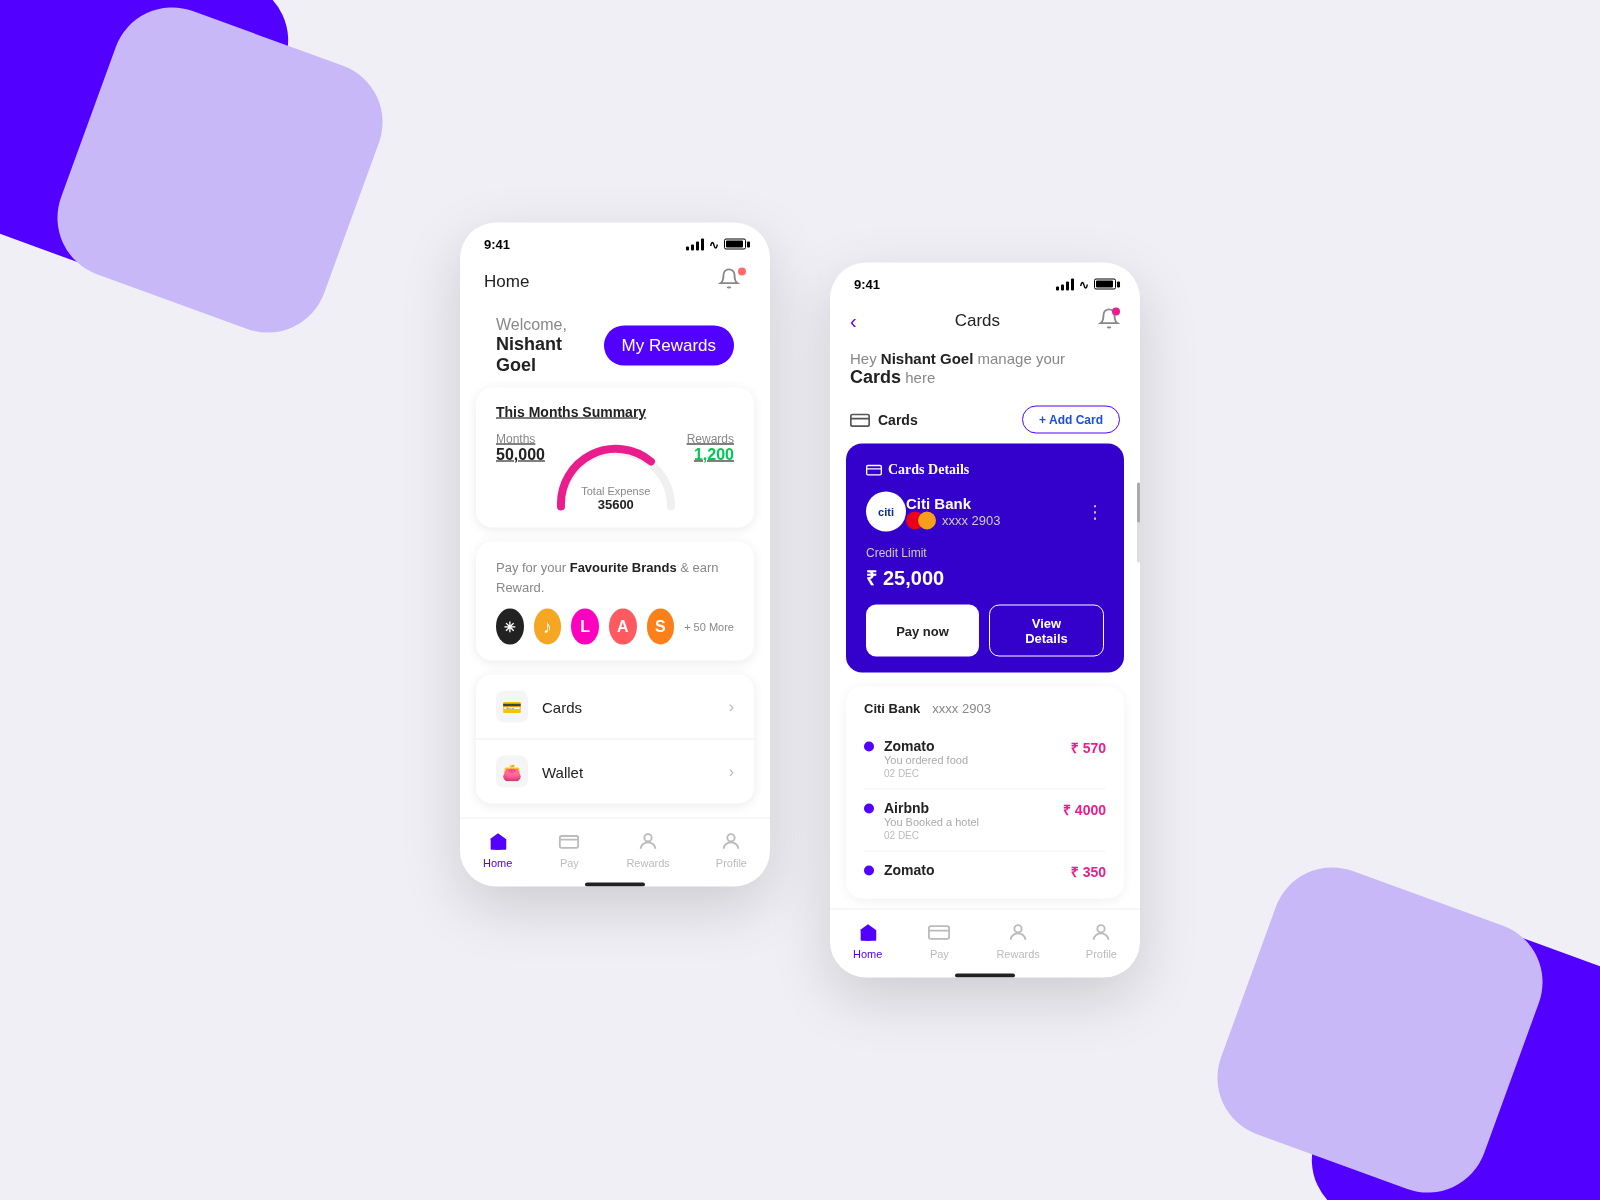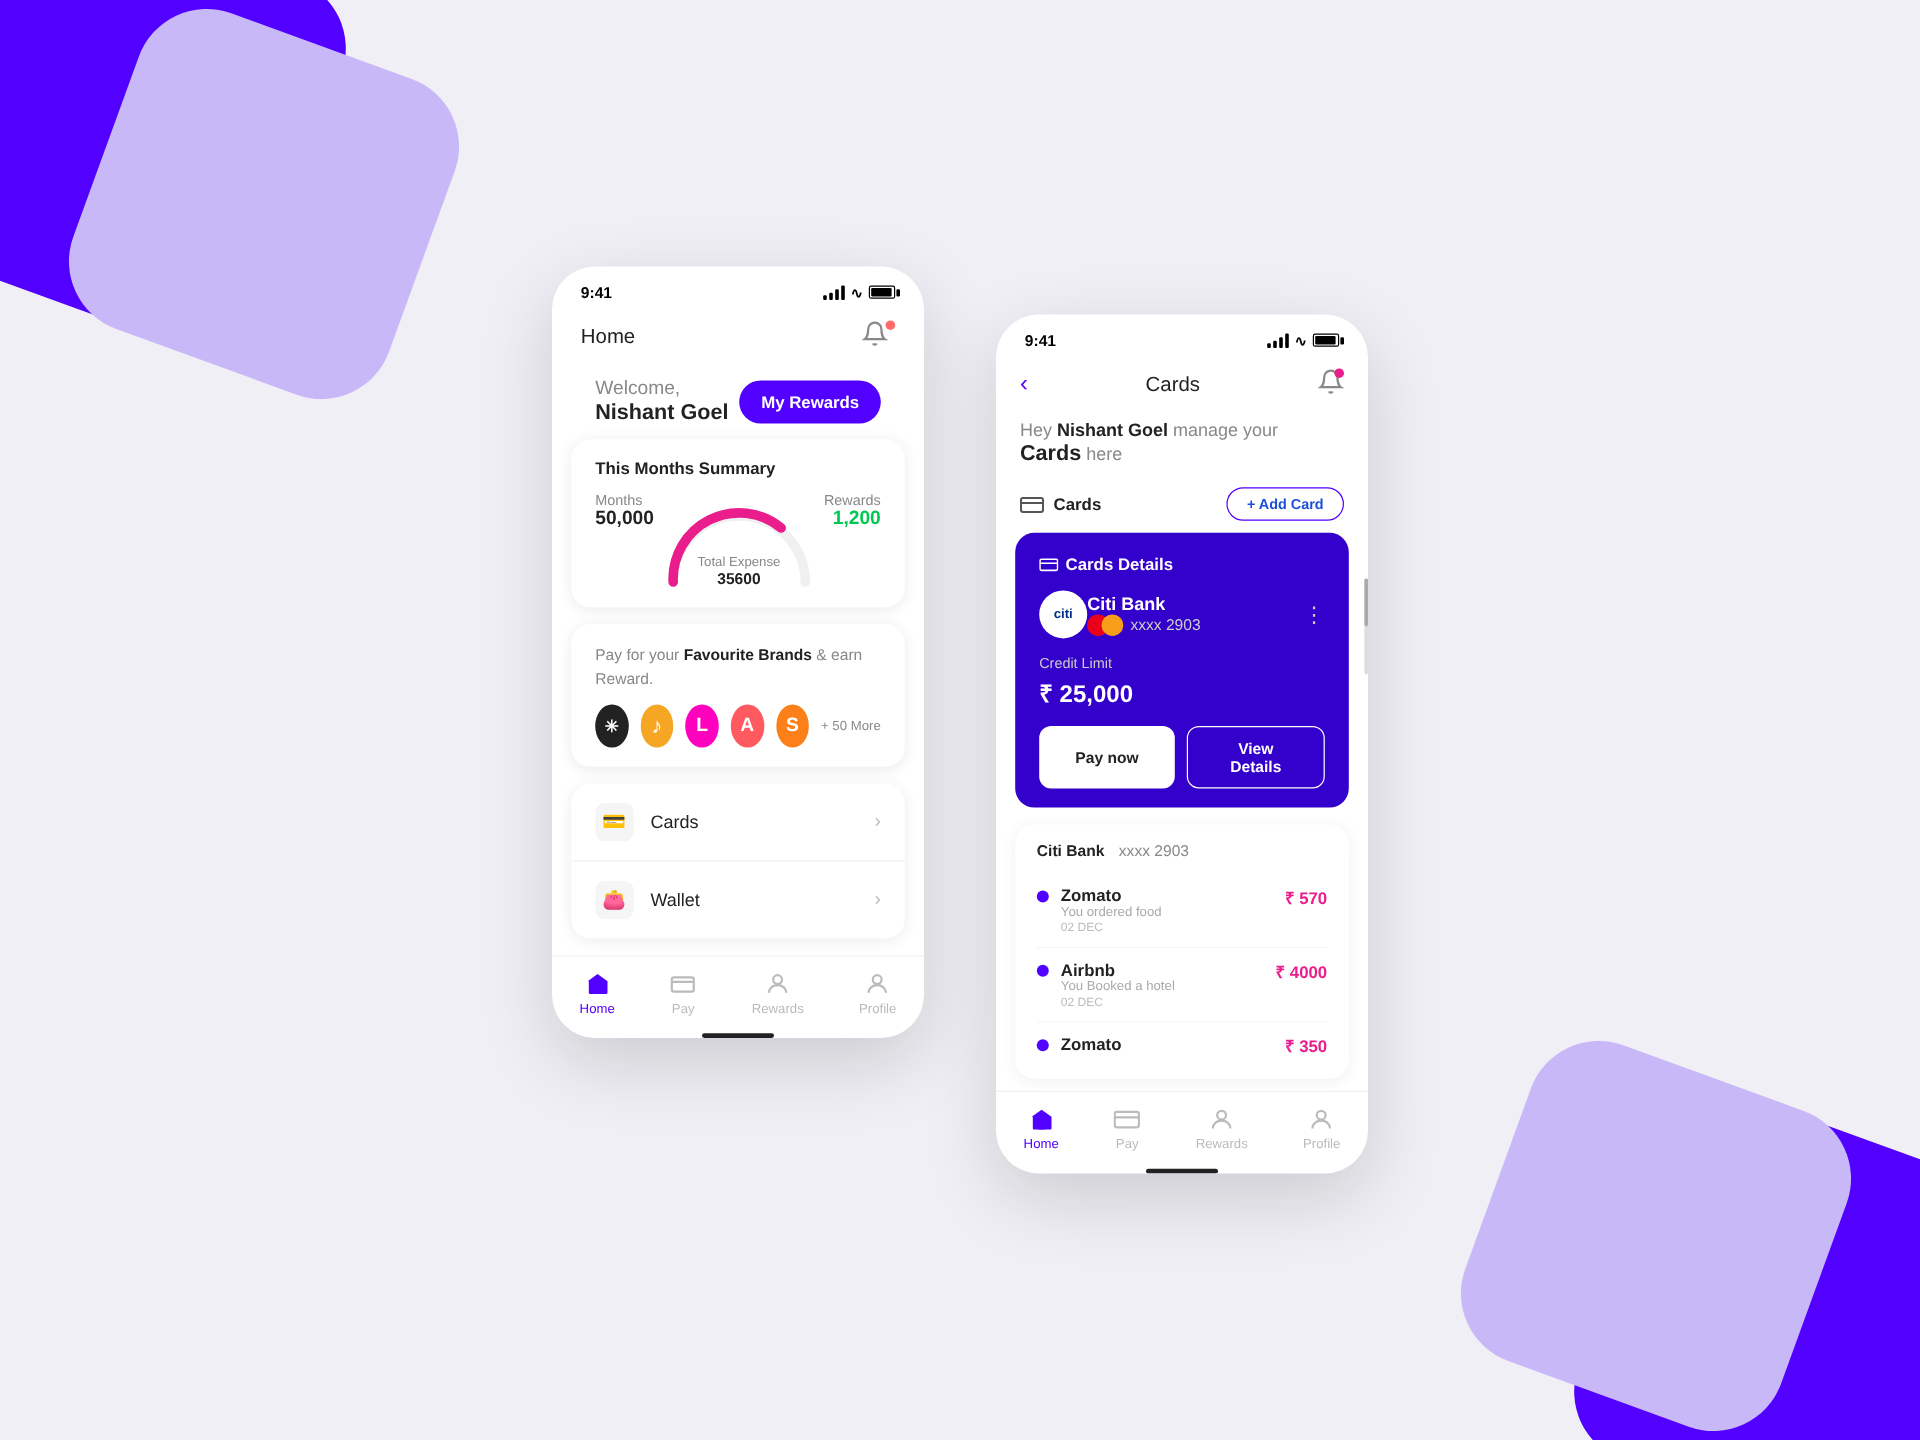--- a/index.html
+++ b/index.html
@@ -176,33 +176,34 @@
       font-size: 18px;
       font-weight: 700;
       color: #222;
     }
     .my-rewards-btn {
       background: #5200ff;
       color: #fff;
       border: none;
       border-radius: 20px;
       padding: 10px 18px;
-      font-size: 14px;
-      font-weight: 700;
+      font-size: 17px;
+      font-weight: 400;
       cursor: pointer;
       white-space: nowrap;
     }
 
     
     .summary-card {
       margin: 0 16px 14px;
       background: #fff;
       border-radius: 16px;
       padding: 16px 20px;
       box-shadow: 0 2px 12px rgba(0,0,0,0.08);
+      text-decoration: underline;
     }
     .summary-title {
       font-size: 14px;
       font-weight: 600;
       color: #222;
       margin-bottom: 12px;
     }
     .summary-stats {
       display: flex;
       justify-content: space-between;
@@ -417,20 +418,21 @@
       padding: 18px 20px 16px;
       color: #fff;
     }
     .card-detail-header {
       display: flex;
       align-items: center;
       gap: 6px;
       margin-bottom: 14px;
       font-size: 14px;
       font-weight: 600;
+      font-family: Liberation Serif, serif;
     }
     .bank-row {
       display: flex;
       align-items: center;
       justify-content: space-between;
     }
     .bank-info {
       display: flex;
       align-items: center;
     }

